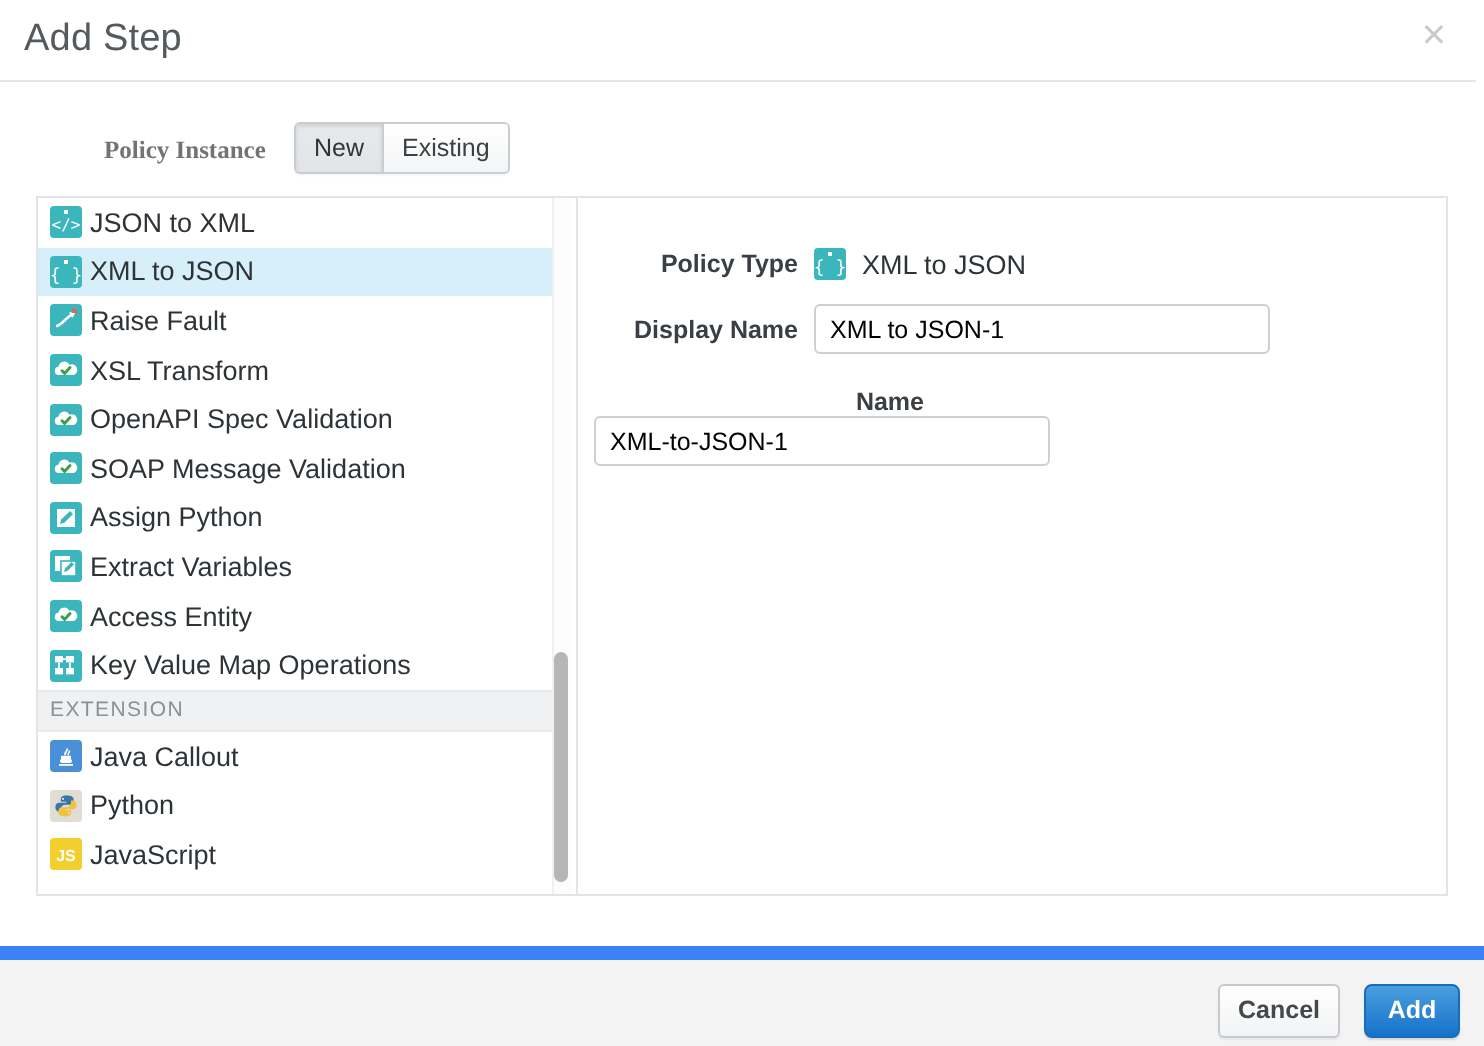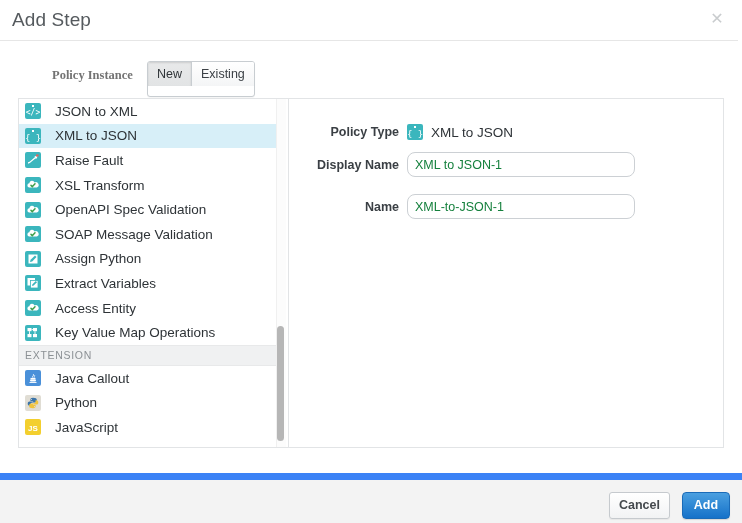--- a/index.html
+++ b/index.html
@@ -40,21 +40,21 @@
   #policy-instance-row {
     position: absolute; left: 0; top: 61px;
     width: 742px; height: 28px;
   }
   #policy-instance-label {
     position: absolute; left: 52px; top: 7px;
     font-size: 12.5px; font-weight: bold; color: #737373; font-family: Liberation Serif, serif;
   }
   #segmented {
     position: absolute; left: 147px; top: 0px;
-    height: 36px;
+    height: 26px;
     display: flex;
     border: 1px solid #c8cdd1;
     border-radius: 3px;
     overflow: hidden;
     background: #fff;
     box-shadow: 0 1px 1px rgba(0,0,0,.04);
   }
   .seg-btn {
     padding: 0 9px;
     height: 24px; line-height: 24px;
@@ -93,21 +93,21 @@
   .list-row {
     position: relative;
     height: 24.6px;
     display: flex; align-items: center;
     padding-left: 6px;
     font-size: 13.5px; color: #2e3337;
     cursor: pointer;
     white-space: nowrap;
   }
   .list-row.selected { background: #d7eff8; }
-  .list-row .row-label { margin-left: 14px; }
+  .list-row .row-label { margin-left: 4px; }
   .group-header {
     height: 21px;
     display: flex; align-items: center;
     padding-left: 6px;
     background: #f0f1f2;
     font-size: 10.5px; color: #8b9094;
     letter-spacing: .7px;
     border-top: 1px solid #e8e9ea;
     border-bottom: 1px solid #e8e9ea;
   }
@@ -148,36 +148,36 @@
     display: flex; align-items: center;
   }
   .form-label {
     width: 118px;
     text-align: right;
     font-size: 12.5px; font-weight: bold; color: #3a3f44;
     padding-right: 8px;
   }
   #row-policy-type { left: 0px; top: 25px; }
   #row-display-name { left: 0px; top: 53px; }
-  #row-name        { left: 0px; top: 95px; }
+  #row-name        { left: 8px; top: 95px; flex-direction: column; }
 
   .policy-type-value {
     display: flex; align-items: center;
     font-size: 13.5px; color: #2e3337;
   }
   .policy-type-value .row-label { margin-left: 8px; }
 
   .text-input {
     width: 228px; height: 25px;
     border: 1px solid #ccd0d4;
-    border-radius: 8px;
+    border-radius: 3px;
     padding: 0 7px;
     font-size: 12.5px;
     font-family: "Liberation Sans", sans-serif;
-    color: #15803d;
+    color: #000000;
     background: #fff;
     outline: none;
   }
 
   
   #footer {
     position: absolute; left: 0; top: 473px;
     width: 742px; height: 50px;
     background: #f3f3f3;
     border-top: 7px solid #3b82f6;

